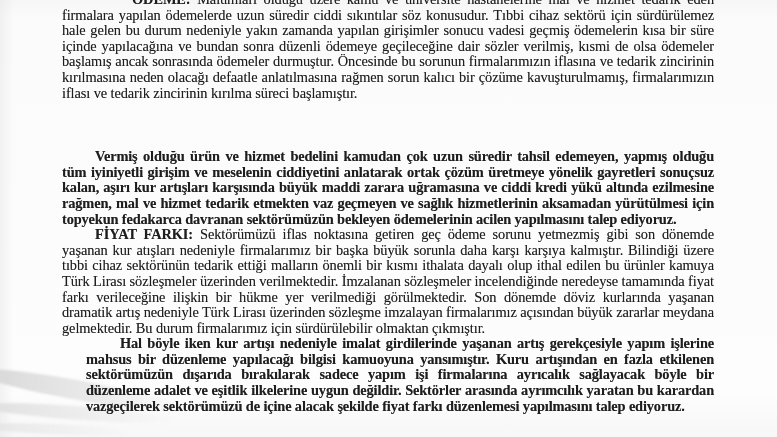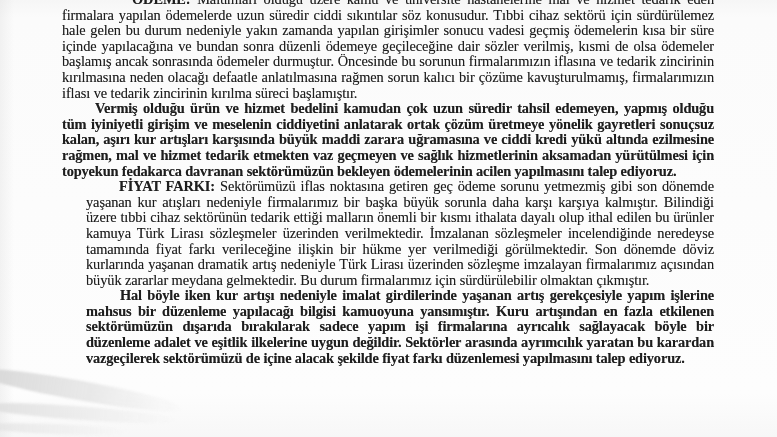--- a/index.html
+++ b/index.html
@@ -54,22 +54,22 @@
     width: 652px;
     color: #1e1e1e;
     font-size: 14.4px;
     line-height: 15.6px;
     text-align: justify;
     letter-spacing: -0.1px;
     text-shadow: 0 0 0.5px rgba(30,30,30,0.45);
   }
   .para { margin: 0; }
   .para.p1 { text-indent: 70px; }
-  .para.p2 { text-indent: 33px; }
-  .para.p3 { text-indent: 33px; margin-left: 24px; }
+  .para.p2 { text-indent: 33px; margin-top: 48px; }
+  .para.p3 { text-indent: 33px; }
   .para.p4 { text-indent: 34px; margin-left: 24px; }
   .para .lead { font-weight: bold; }
   .para.bold { font-weight: bold; letter-spacing: -0.15px; }
 </style>
 </head>
 <body>
 
 <div class="page">
 
   <div class="swoosh swoosh-a"></div>

